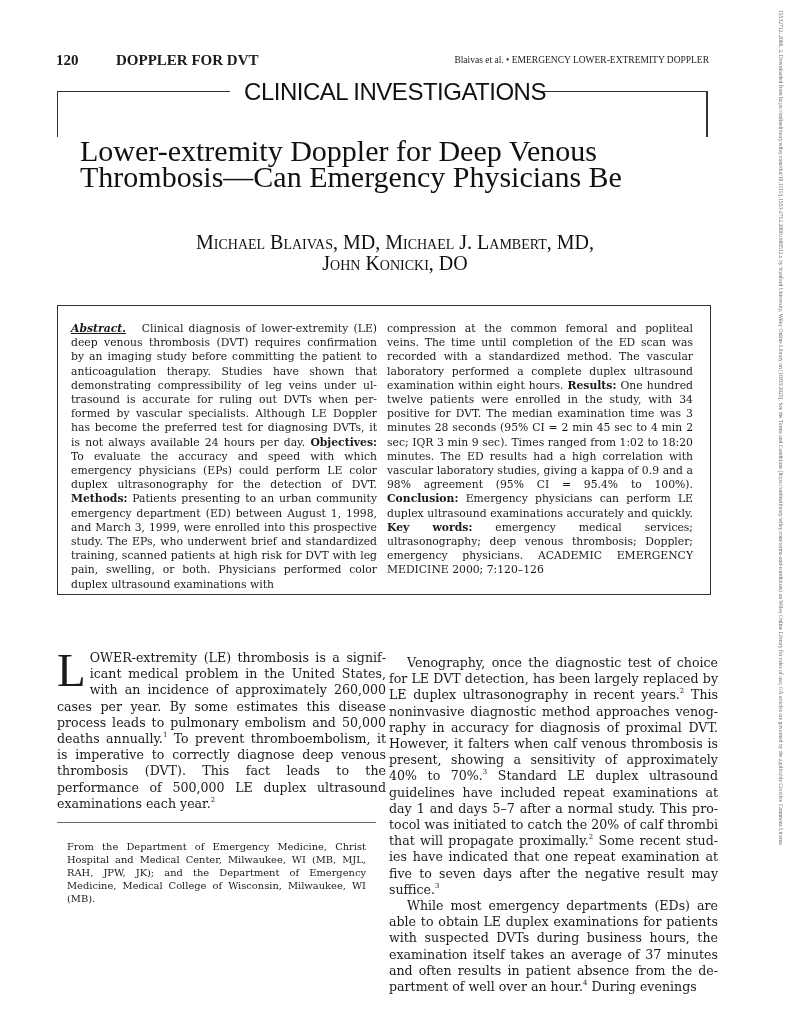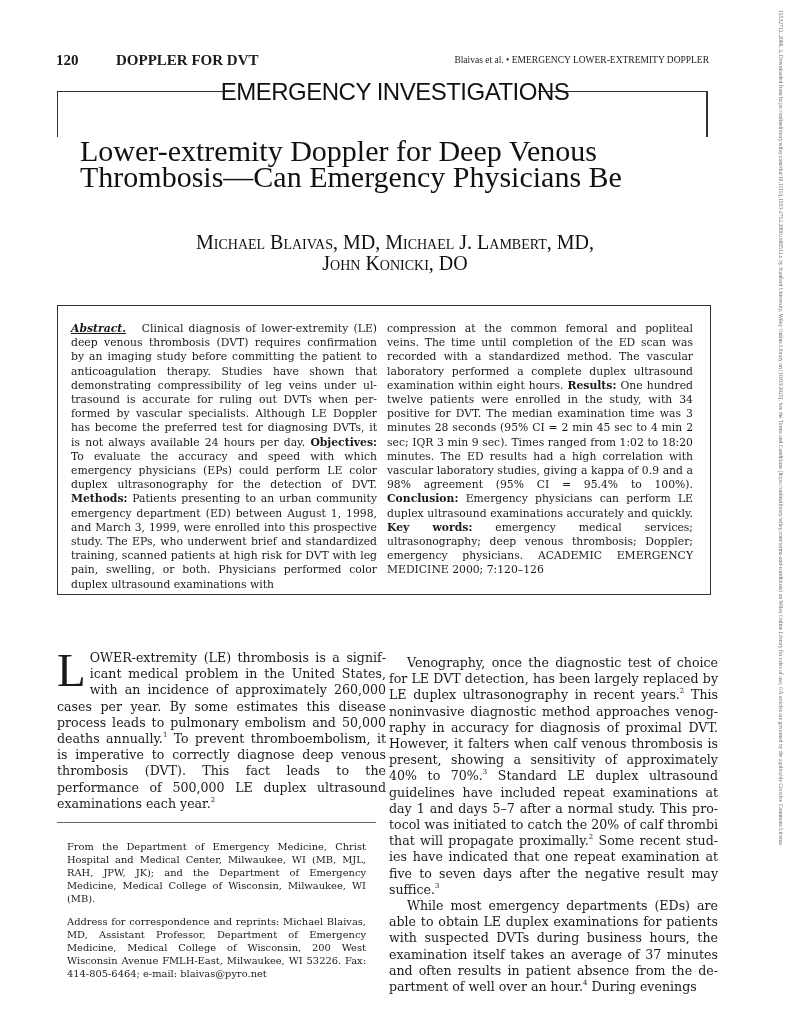--- a/index.html
+++ b/index.html
@@ -49,21 +49,21 @@
   <span class="running-title">DOPPLER FOR DVT</span>
   <span class="running-right">Blaivas et al. • EMERGENCY LOWER-EXTREMITY DOPPLER</span>
 </div>
 
 <div class="section-frame">
   <div class="frame-line-left"></div>
   <div class="frame-line-right"></div>
   <div class="frame-vert-left"></div>
   <div class="frame-vert-right"></div>
 </div>
-<div class="section-heading">EMERGENCY INVESTIGATIONS</div>
+<div class="section-heading">CLINICAL INVESTIGATIONS</div>
 
 <div class="article-title">
   <div>Lower-extremity Doppler for Deep Venous</div>
   <div>Thrombosis—Can Emergency Physicians Be</div>
 </div>
 
 <div class="authors">
   <div>Michael Blaivas, MD, Michael J. Lambert, MD,</div>
   <div>John Konicki, DO</div>
 </div>
@@ -89,21 +89,20 @@
   </div>
 </div>
 
 <div class="body-col left">
   <p><span class="dropcap">L</span><span>OWER-extremity (LE) thrombosis is a signif­icant medical problem in the United States, with an incidence of approximately 260,000 cases per year. By some estimates this disease process leads to pulmonary embolism and 50,000 deaths annually.</span><sup>1</sup><span> To prevent thromboembolism, it is im­perative to correctly diagnose deep venous throm­bosis (DVT). This fact leads to the performance of 500,000 LE duplex ultrasound examinations each year.</span><sup>2</sup></p>
 </div>
 
 <div class="footnote-rule"></div>
 <div class="footnotes">
   <p>From the Department of Emergency Medicine, Christ Hospital and Medical Center, Milwaukee, WI (MB, MJL, RAH, JPW, JK); and the Department of Emergency Medicine, Medical Col­lege of Wisconsin, Milwaukee, WI (MB).</p>
-  <p>Address for correspondence and reprints: Michael Blaivas, MD, Assistant Professor, Department of Emergency Medicine, Medical College of Wisconsin, 200 West Wisconsin Avenue FMLH-East, Milwaukee, WI 53226. Fax: 414-805-6464; e-mail: blaivas@pyro.net</p>
 </div>
 
 <div class="body-col right">
   <p class="indent"><span>Venography, once the diagnostic test of choice for LE DVT detection, has been largely replaced by LE duplex ultrasonography in recent years.</span><sup>2</sup><span> This noninvasive diagnostic method approaches venog­raphy in accuracy for diagnosis of proximal DVT. However, it falters when calf venous thrombosis is present, showing a sensitivity of approximately 40% to 70%.</span><sup>3</sup><span> Standard LE duplex ultrasound guidelines have included repeat examinations at day 1 and days 5–7 after a normal study. This pro­tocol was initiated to catch the 20% of calf thrombi that will propagate proximally.</span><sup>2</sup><span> Some recent stud­ies have indicated that one repeat examination at five to seven days after the negative result may suffice.</span><sup>3</sup></p>
   <p class="indent"><span>While most emergency departments (EDs) are able to obtain LE duplex examinations for patients with suspected DVTs during business hours, the examination itself takes an average of 37 minutes and often results in patient absence from the de­partment of well over an hour.</span><sup>4</sup><span> During evenings</span></p>
 </div>
 
 <div class="side-notice">15532712, 2000, 2, Downloaded from https://onlinelibrary.wiley.com/doi/10.1111/j.1553-2712.2000.tb00512.x by Stanford University, Wiley Online Library on [10/03/2025]. See the Terms and Conditions (https://onlinelibrary.wiley.com/terms-and-conditions) on Wiley Online Library for rules of use; OA articles are governed by the applicable Creative Commons License</div>
 
 </body></html>

